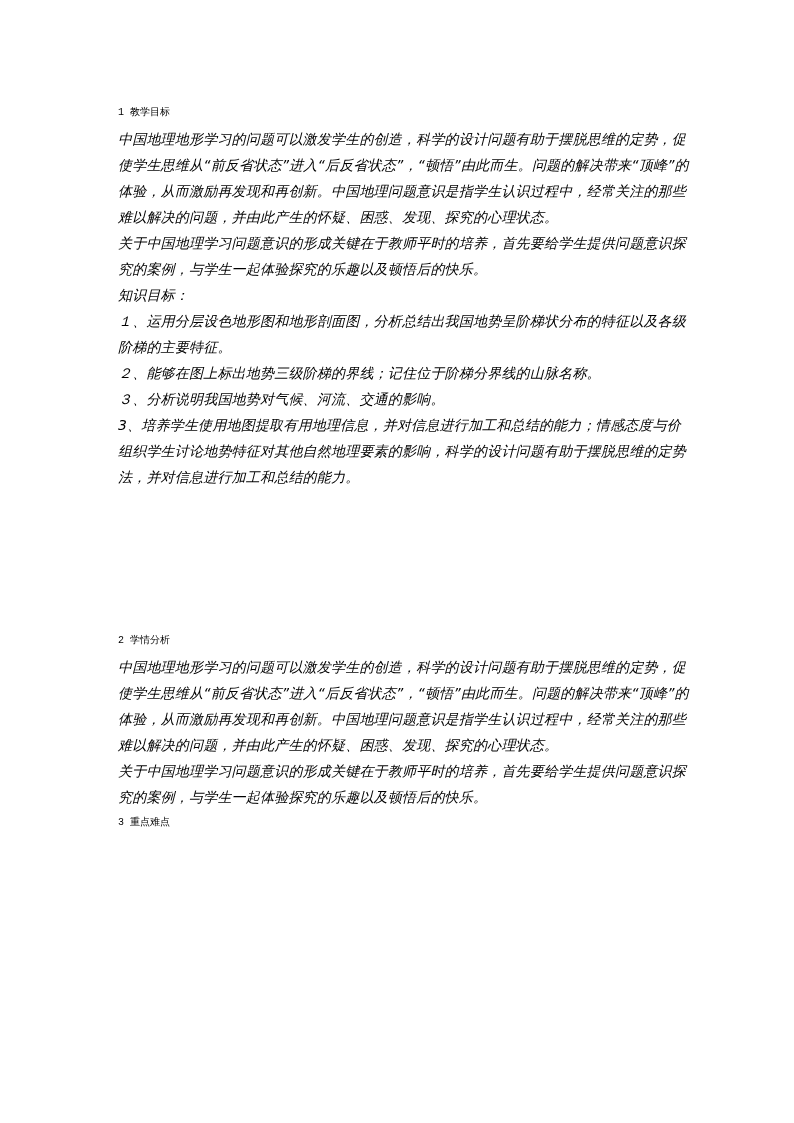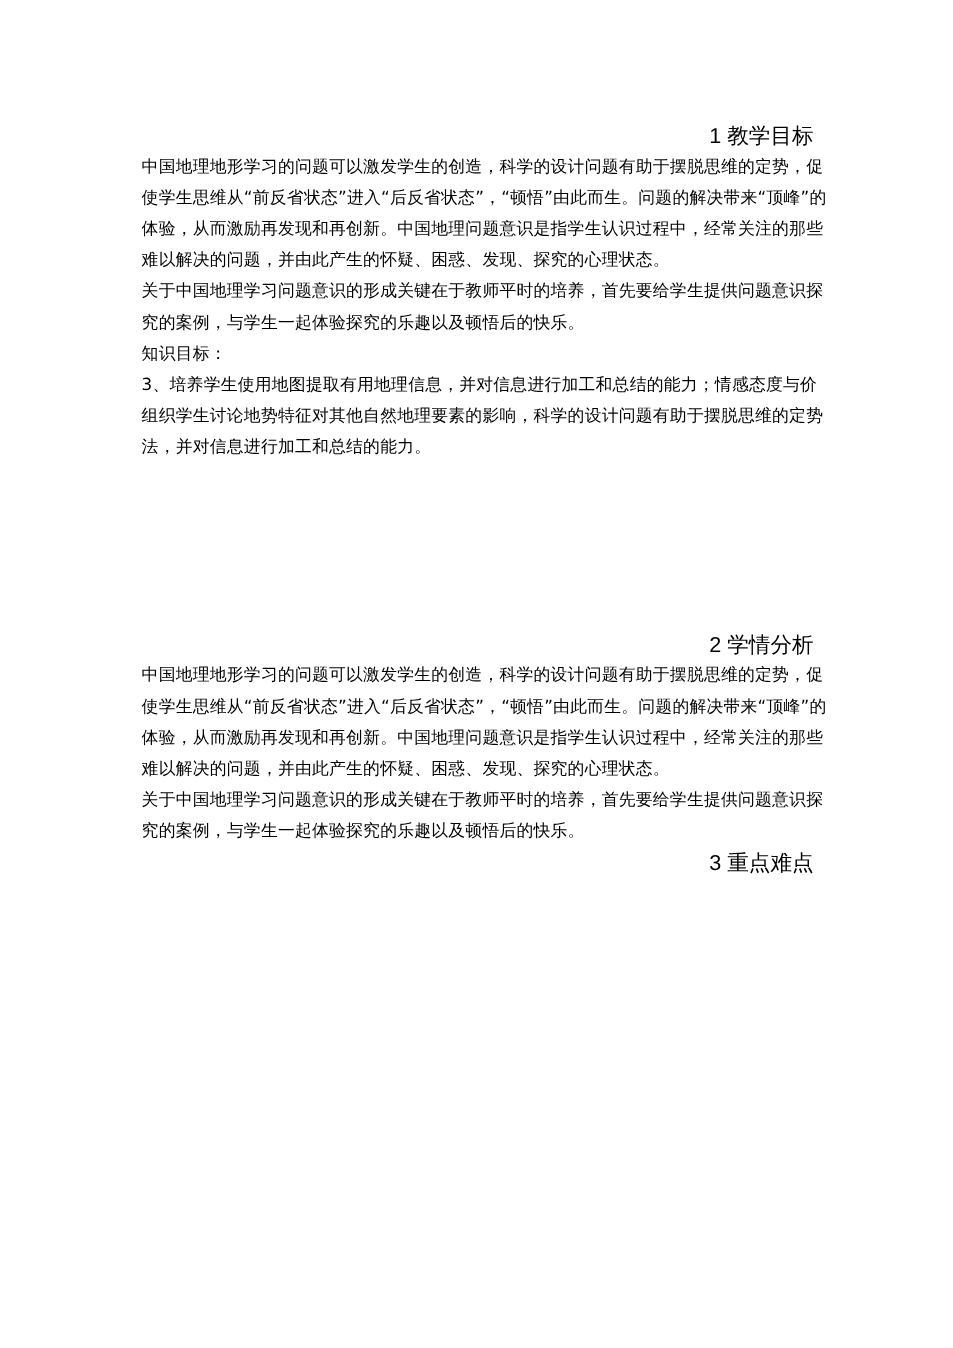--- a/index.html
+++ b/index.html
@@ -20,27 +20,27 @@
       left: 118px;
       top: 100px;
       width: 560px;
     }
     .line {
       font-size: 14px;
       line-height: 26px;
       height: 26px;
       white-space: nowrap;
       letter-spacing: 0.2px;
+      font-style: italic;
     }
     .heading {
-      font-size: 18px;
+      font-size: 10px;
       line-height: 26px;
       height: 26px;
-      font-family: Liberation Sans, sans-serif;
-      text-align: right;
+      font-family: Liberation Mono, monospace;
     }
     .gap-large {
       height: 138px;
     }
   </style>
 </head>
 <body>
 
 <div class="page">
 
@@ -52,20 +52,26 @@
     <div class="line">体验，从而激励再发现和再创新。中国地理问题意识是指学生认识过程中，经常关注的那些</div>
     <div class="line">难以解决的问题，并由此产生的怀疑、困惑、发现、探究的心理状态。</div>
   </div>
 
   <div>
     <div class="line">关于中国地理学习问题意识的形成关键在于教师平时的培养，首先要给学生提供问题意识探</div>
     <div class="line">究的案例，与学生一起体验探究的乐趣以及顿悟后的快乐。</div>
   </div>
 
   <div class="line">知识目标：</div>
+  <div>
+    <div class="line">１、运用分层设色地形图和地形剖面图，分析总结出我国地势呈阶梯状分布的特征以及各级</div>
+    <div class="line">阶梯的主要特征。</div>
+    <div class="line">２、能够在图上标出地势三级阶梯的界线；记住位于阶梯分界线的山脉名称。</div>
+    <div class="line">３、分析说明我国地势对气候、河流、交通的影响。</div>
+  </div>
 
   <div>
     <div class="line">3、培养学生使用地图提取有用地理信息，并对信息进行加工和总结的能力；情感态度与价</div>
   </div>
 
   <div>
     <div class="line">组织学生讨论地势特征对其他自然地理要素的影响，科学的设计问题有助于摆脱思维的定势</div>
     <div class="line">法，并对信息进行加工和总结的能力。</div>
   </div>
 

